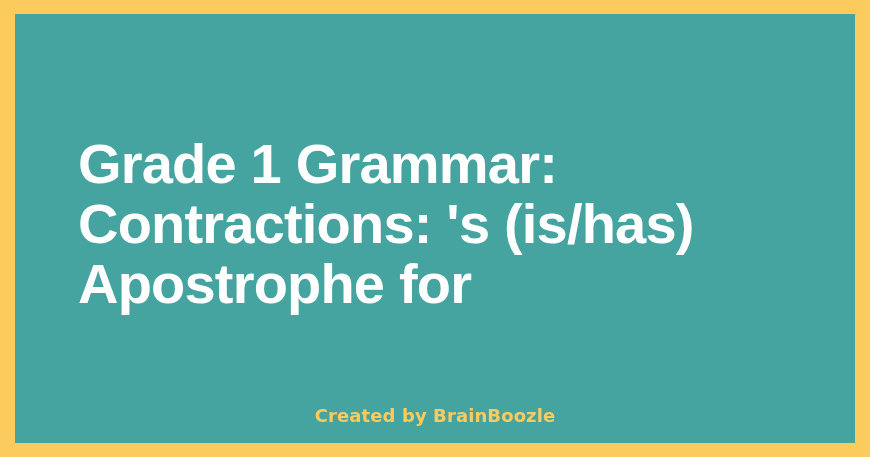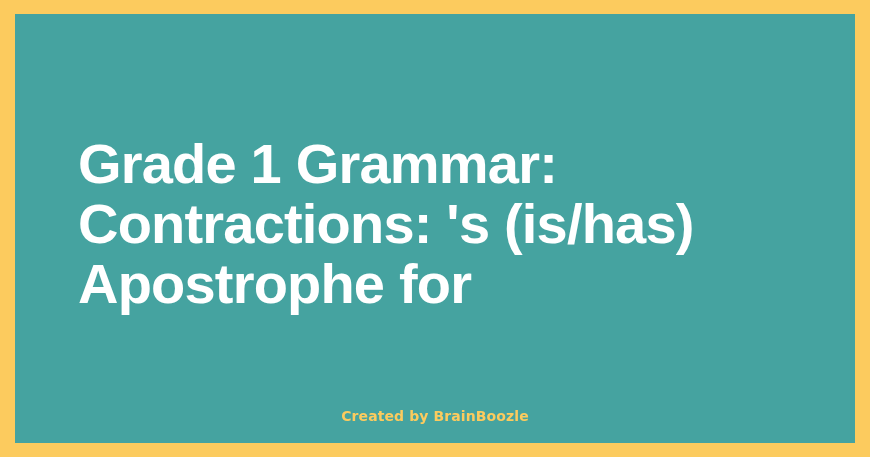--- a/index.html
+++ b/index.html
@@ -56,21 +56,21 @@
     top: 392px;
     width: 840px;
     text-align: center;
   }
 
   #footer-text {
     display: inline-block;
     color: #fccb5e;
     font-family: "DejaVu Sans", sans-serif;
     font-weight: bold;
-    font-size: 14px;
+    font-size: 18px;
     line-height: 20px;
     letter-spacing: 0.1px;
     white-space: nowrap;
   }
 </style>
 </head>
 <body>
 
 <div id="slide">
   <div id="panel">

